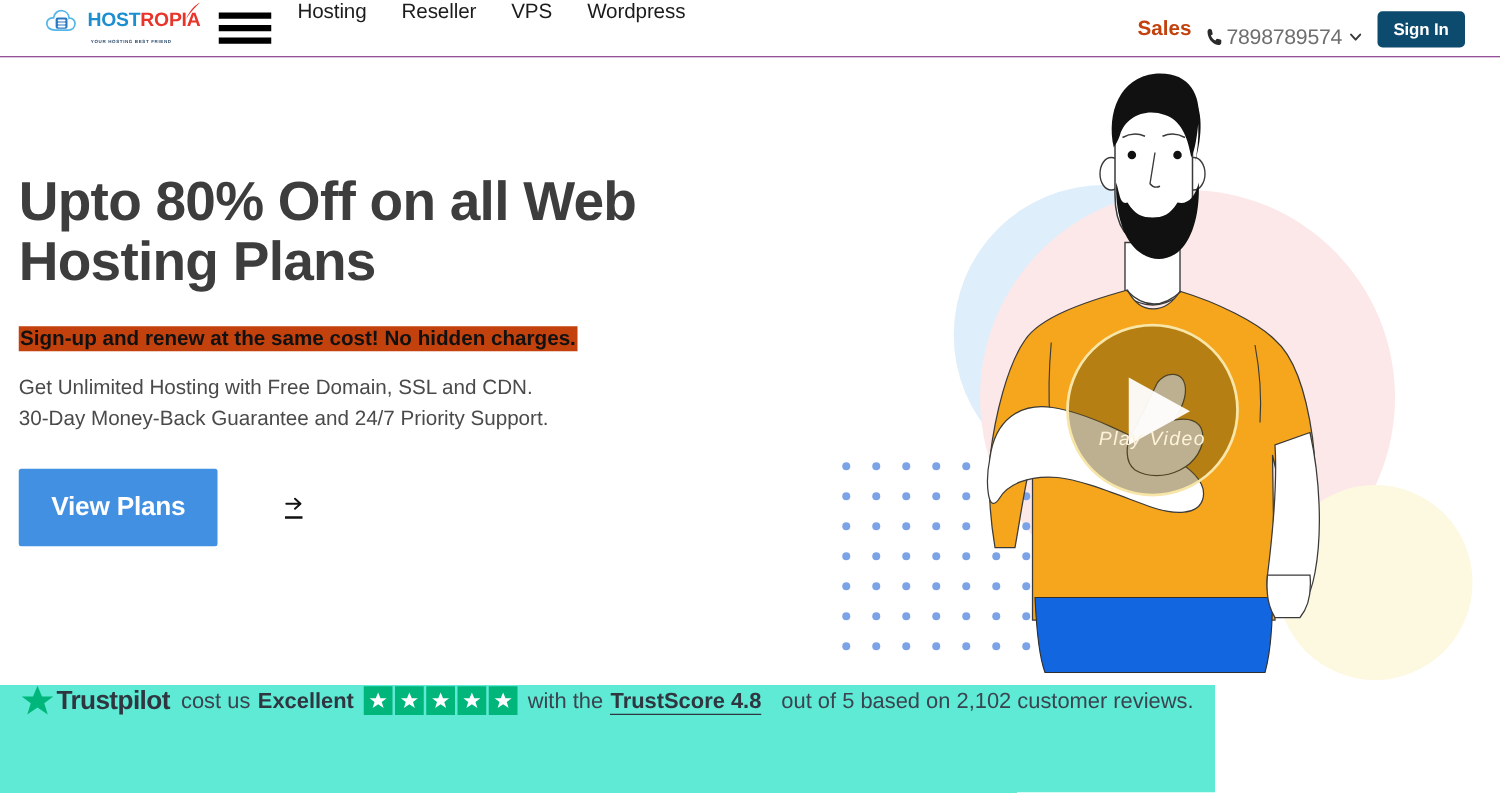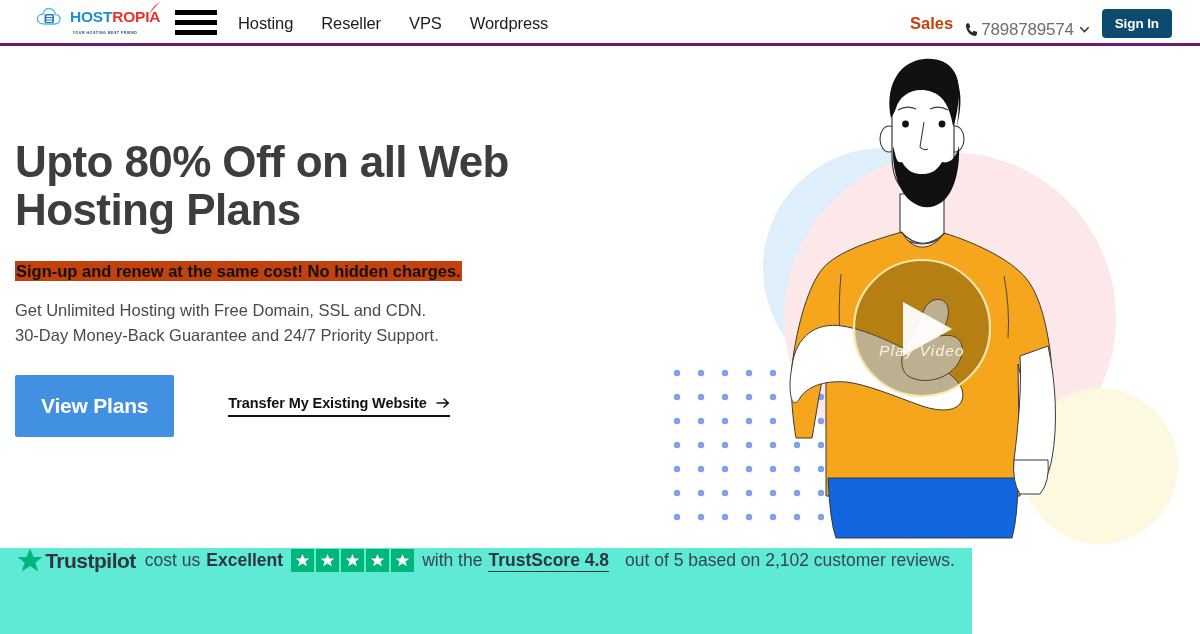--- a/index.html
+++ b/index.html
@@ -9,21 +9,21 @@
     background: #ffffff;
     overflow: hidden;
   }
   .page { position: relative; width: 1200px; height: 634px; background:#fff; }
 
   
   .header {
     position: absolute; top: 0; left: 0;
     width: 1200px; height: 46px;
     background: #ffffff;
-    border-bottom: 3px solid #701a75;
+    border-bottom: 1px solid #701a75;
     display: flex; align-items: center;
   }
   .logo { position: absolute; left: 36px; top: 6px; width: 112px; height: 34px; }
   .logo-row { display:flex; align-items:center; gap:4px; }
   .logo-mark { width: 30px; height: 22px; position: relative; }
   .logo-text { font-size: 15.5px; font-weight: 700; letter-spacing:-0.2px; line-height:1; }
   .logo-host { color: #1d8fd1; }
   .logo-ropia { color: #e8342a; }
   .logo-tag {
     font-size: 3.6px; color: #2b4a6b; letter-spacing: .5px;
@@ -33,21 +33,21 @@
     position:absolute; right:-1px; top:-7px; width:16px; height:14px;
   }
 
   .hamburger {
     position: absolute; left: 175px; top: 10px;
     width: 42px; height: 25px; cursor: pointer;
     display:flex; flex-direction:column; justify-content:space-between;
   }
   .hamburger span { display:block; width:100%; height:5px; background:#000; }
 
-  .nav { position: absolute; left: 238px; top: 0; height:46px; display:flex; align-items:center; gap: 28px; }
+  .nav { position: absolute; left: 238px; top: 0; height:46px; display:flex; align-items:flex-start; gap: 28px; }
   .nav a {
     font-size: 16.5px; color: #1c1c1c; text-decoration: none;
     font-weight: 400; letter-spacing: -0.1px;
   }
 
   .header-right {
     position: absolute; right: 28px; top: 0; height: 46px;
     display: flex; align-items: center; gap: 12px;
   }
   .sales-label { font-size: 16.5px; font-weight: 700; color: #c2410c; }
@@ -179,21 +179,20 @@
       </div>
 
       <div class="desc">
         <div>Get Unlimited Hosting with Free Domain, SSL and CDN.</div>
         <div>30-Day Money-Back Guarantee and 24/7 Priority Support.</div>
       </div>
 
       <div class="cta-row">
         <button class="btn-plans">View Plans</button>
         <a class="link-transfer" href="#">
-          <span>Transfer My Existing Website</span>
           <svg class="arrow-right" viewBox="0 0 14 12">
             <path d="M1 6 H12 M8 2 L12.4 6 L8 10" fill="none" stroke="#111" stroke-width="1.5" stroke-linecap="round" stroke-linejoin="round"></path>
           </svg>
         </a>
       </div>
     </div>
 
     <div class="hero-art">
       <svg class="art-svg" width="540" height="502" viewBox="0 0 540 502">
 

